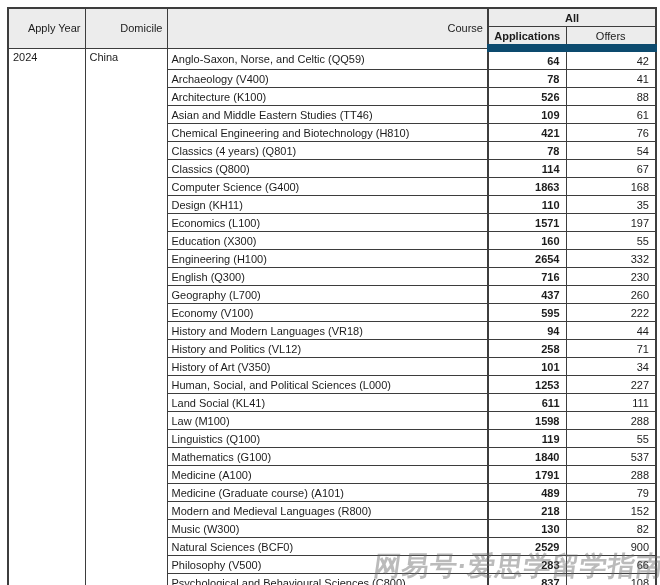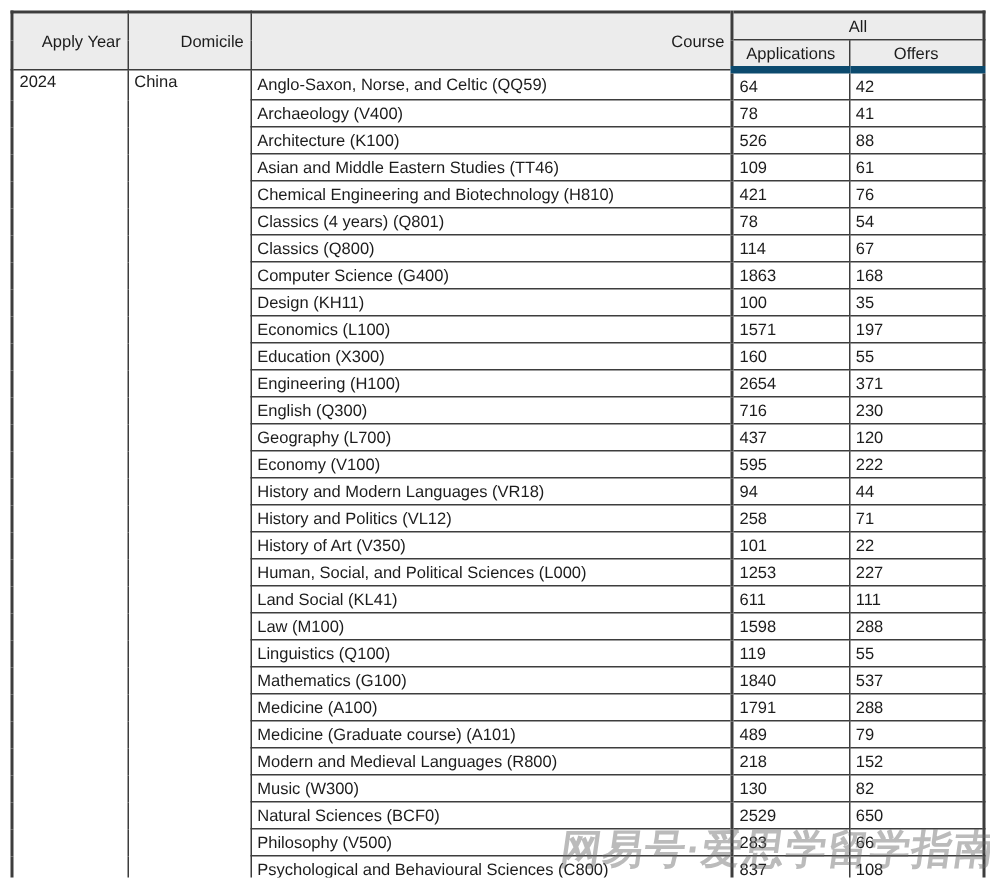--- a/index.html
+++ b/index.html
@@ -37,23 +37,24 @@
     white-space: nowrap;
     line-height: 16px;
     font-weight: normal;
   }
   table { border: 2px solid #3d3d3d; }
   th {
     background: #ececec;
     text-align: right;
   }
   th.center { text-align: center; }
-  tr.header-sub th { border-bottom: 5px solid #0c4a6e; }
-  .thickleft { border-left: 2px solid #3d3d3d; }
+  tr.header-sub th { border-bottom: 8px solid #0c4a6e; }
+  .thickleft { border-left: 2px solid #3d3d3d; font-weight: bold; }
   td.num {
+    text-align: right;
     padding-right: 6px;
   }
   td.year-cell, td.dom-cell {
     vertical-align: top;
     line-height: 17px;
   }
   .watermark {
     position: absolute;
     right: -4px;
     bottom: 1px;
@@ -136,52 +137,52 @@
   </tr>
         <tr>
 
     <td class="course-cell">Computer Science (G400)</td>
     <td class="num thickleft">1863</td>
     <td class="num">168</td>
   </tr>
         <tr>
 
     <td class="course-cell">Design (KH11)</td>
-    <td class="num thickleft">100</td>
+    <td class="num thickleft">110</td>
     <td class="num">35</td>
   </tr>
         <tr>
 
     <td class="course-cell">Economics (L100)</td>
     <td class="num thickleft">1571</td>
     <td class="num">197</td>
   </tr>
         <tr>
 
     <td class="course-cell">Education (X300)</td>
     <td class="num thickleft">160</td>
     <td class="num">55</td>
   </tr>
         <tr>
 
     <td class="course-cell">Engineering (H100)</td>
     <td class="num thickleft">2654</td>
-    <td class="num">371</td>
+    <td class="num">332</td>
   </tr>
         <tr>
 
     <td class="course-cell">English (Q300)</td>
     <td class="num thickleft">716</td>
     <td class="num">230</td>
   </tr>
         <tr>
 
     <td class="course-cell">Geography (L700)</td>
     <td class="num thickleft">437</td>
-    <td class="num">120</td>
+    <td class="num">260</td>
   </tr>
         <tr>
 
     <td class="course-cell">Economy (V100)</td>
     <td class="num thickleft">595</td>
     <td class="num">222</td>
   </tr>
         <tr>
 
     <td class="course-cell">History and Modern Languages (VR18)</td>
@@ -191,21 +192,21 @@
         <tr>
 
     <td class="course-cell">History and Politics (VL12)</td>
     <td class="num thickleft">258</td>
     <td class="num">71</td>
   </tr>
         <tr>
 
     <td class="course-cell">History of Art (V350)</td>
     <td class="num thickleft">101</td>
-    <td class="num">22</td>
+    <td class="num">34</td>
   </tr>
         <tr>
 
     <td class="course-cell">Human, Social, and Political Sciences (L000)</td>
     <td class="num thickleft">1253</td>
     <td class="num">227</td>
   </tr>
         <tr>
 
     <td class="course-cell">Land Social (KL41)</td>
@@ -251,21 +252,21 @@
         <tr>
 
     <td class="course-cell">Music (W300)</td>
     <td class="num thickleft">130</td>
     <td class="num">82</td>
   </tr>
         <tr>
 
     <td class="course-cell">Natural Sciences (BCF0)</td>
     <td class="num thickleft">2529</td>
-    <td class="num">650</td>
+    <td class="num">900</td>
   </tr>
         <tr>
 
     <td class="course-cell">Philosophy (V500)</td>
     <td class="num thickleft">283</td>
     <td class="num">66</td>
   </tr>
         <tr>
 
     <td class="course-cell">Psychological and Behavioural Sciences (C800)</td>

